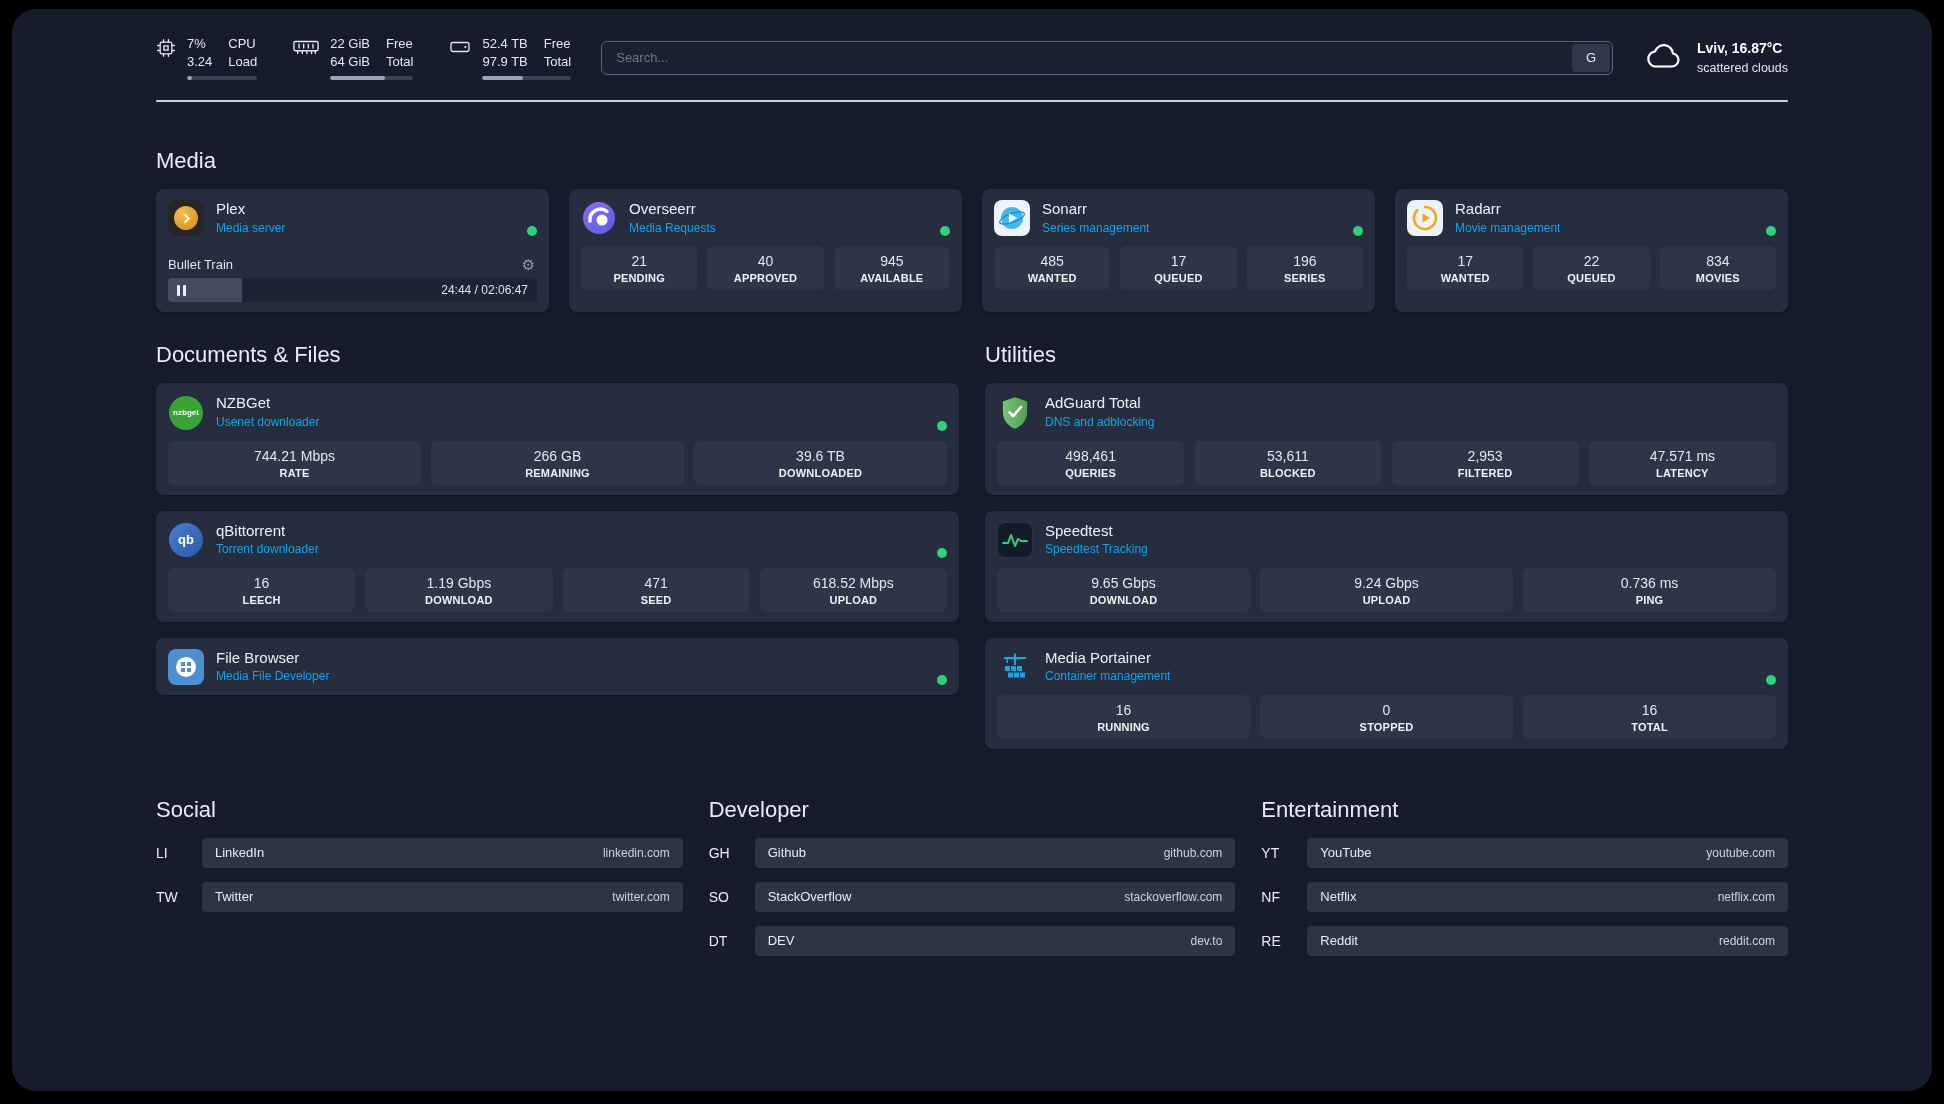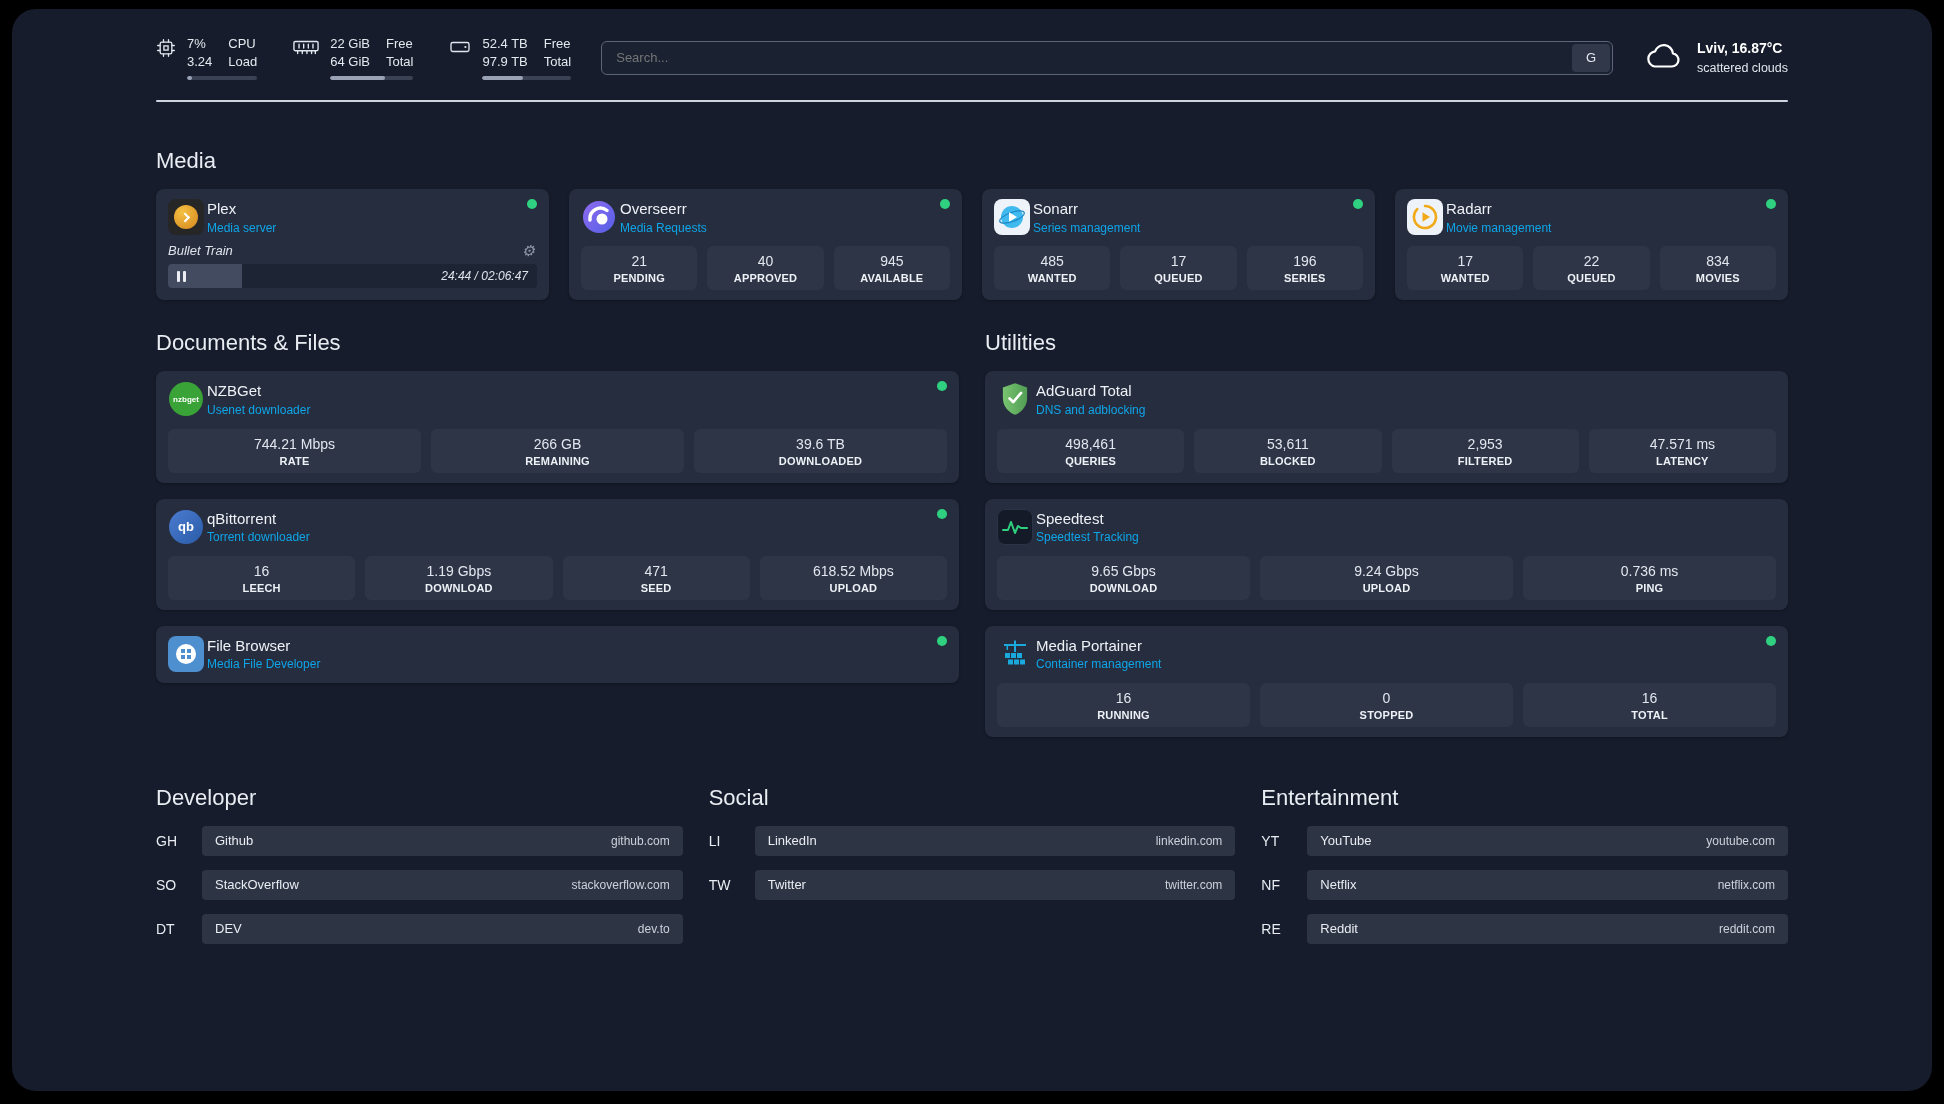--- a/index.html
+++ b/index.html
@@ -46,37 +46,37 @@
 
   .divider { height: 2px; background: #ced4dd; border-radius: 1px; margin-top: 20px; }
 
   
   .section-title { font-size: 22px; font-weight: 500; color: #e9ecf2; }
   .media-section { margin-top: 46px; }
   .media-row { display: grid; grid-template-columns: repeat(4, 1fr); gap: 20px; margin-top: 15px; }
 
   .card { background: var(--card-bg, #262d3e); border-radius: 8px; padding: 10px 12px;
     box-shadow: 0 1px 3px rgba(0,0,0,.28); }
-  .card-head { display: flex; align-items: flex-start; gap: 3px; }
+  .card-head { display: flex; align-items: flex-end; gap: 12px; }
   .app-icon { width: 36px; height: 36px; border-radius: 8px; flex: none;
     display: flex; align-items: center; justify-content: center; }
   .app-meta { display: flex; flex-direction: column; line-height: 1.3; }
   .app-name { font-size: 15px; color: #eef1f6; }
   .app-desc { font-size: 12px; color: #0ea5e9; margin-top: 2px; }
   .dot { margin-left: auto; width: 10px; height: 10px; border-radius: 50%;
     background: var(--status-green, #2fd181); flex: none; }
 
   .stats { display: flex; gap: 10px; margin-top: 10px; }
   .stat { flex: 1; background: var(--tile-bg, #2e3547); border-radius: 6px;
     text-align: center; padding: 7px 2px 6px; }
   .stat-value { font-size: 14px; color: #e2e6ee; }
   .stat-label { font-size: 11px; font-weight: 700; color: #eef1f6; margin-top: 3px; letter-spacing: .2px; }
 
   
-  .player { margin-top: 7px; font-style: italic; }
+  .player { margin-top: 21px; }
   .player-track { display: flex; justify-content: space-between; align-items: center;
     font-size: 13px; color: #e0e4ec; padding-right: 2px; }
   .gear { color: #8d95a6; font-size: 15px; cursor: pointer; line-height: 1; }
   .player-bar { position: relative; margin-top: 6px; height: 24px; background: #1d2433;
     border-radius: 4px; display: flex; align-items: center; justify-content: space-between;
     padding: 0 9px; overflow: hidden; }
   .player-progress { position: absolute; left: 0; top: 0; bottom: 0; background: #424b5f; width: 0; }
   .pause { display: flex; gap: 3px; z-index: 1; cursor: pointer; }
   .pause span { width: 3px; height: 11px; background: #eceef3; border-radius: 1px; }
   .player-time { font-size: 12px; color: #e0e4ec; z-index: 1; }
@@ -540,20 +540,40 @@
               </div>
             </div>
           </div>
         </div>
       </div>
     </div>
 
     <div class="links-row">
 
       <div>
+        <div class="section-title">Social</div>
+        <div class="link-list">
+          <div class="link-item">
+            <span class="link-abbr">LI</span>
+            <div class="link-bar">
+              <span class="link-name">LinkedIn</span>
+              <span class="link-url">linkedin.com</span>
+            </div>
+          </div>
+          <div class="link-item">
+            <span class="link-abbr">TW</span>
+            <div class="link-bar">
+              <span class="link-name">Twitter</span>
+              <span class="link-url">twitter.com</span>
+            </div>
+          </div>
+        </div>
+      </div>
+
+      <div>
         <div class="section-title">Developer</div>
         <div class="link-list">
           <div class="link-item">
             <span class="link-abbr">GH</span>
             <div class="link-bar">
               <span class="link-name">Github</span>
               <span class="link-url">github.com</span>
             </div>
           </div>
           <div class="link-item">
@@ -561,40 +581,20 @@
             <div class="link-bar">
               <span class="link-name">StackOverflow</span>
               <span class="link-url">stackoverflow.com</span>
             </div>
           </div>
           <div class="link-item">
             <span class="link-abbr">DT</span>
             <div class="link-bar">
               <span class="link-name">DEV</span>
               <span class="link-url">dev.to</span>
-            </div>
-          </div>
-        </div>
-      </div>
-
-      <div>
-        <div class="section-title">Social</div>
-        <div class="link-list">
-          <div class="link-item">
-            <span class="link-abbr">LI</span>
-            <div class="link-bar">
-              <span class="link-name">LinkedIn</span>
-              <span class="link-url">linkedin.com</span>
-            </div>
-          </div>
-          <div class="link-item">
-            <span class="link-abbr">TW</span>
-            <div class="link-bar">
-              <span class="link-name">Twitter</span>
-              <span class="link-url">twitter.com</span>
             </div>
           </div>
         </div>
       </div>
 
       <div>
         <div class="section-title">Entertainment</div>
         <div class="link-list">
           <div class="link-item">
             <span class="link-abbr">YT</span>

